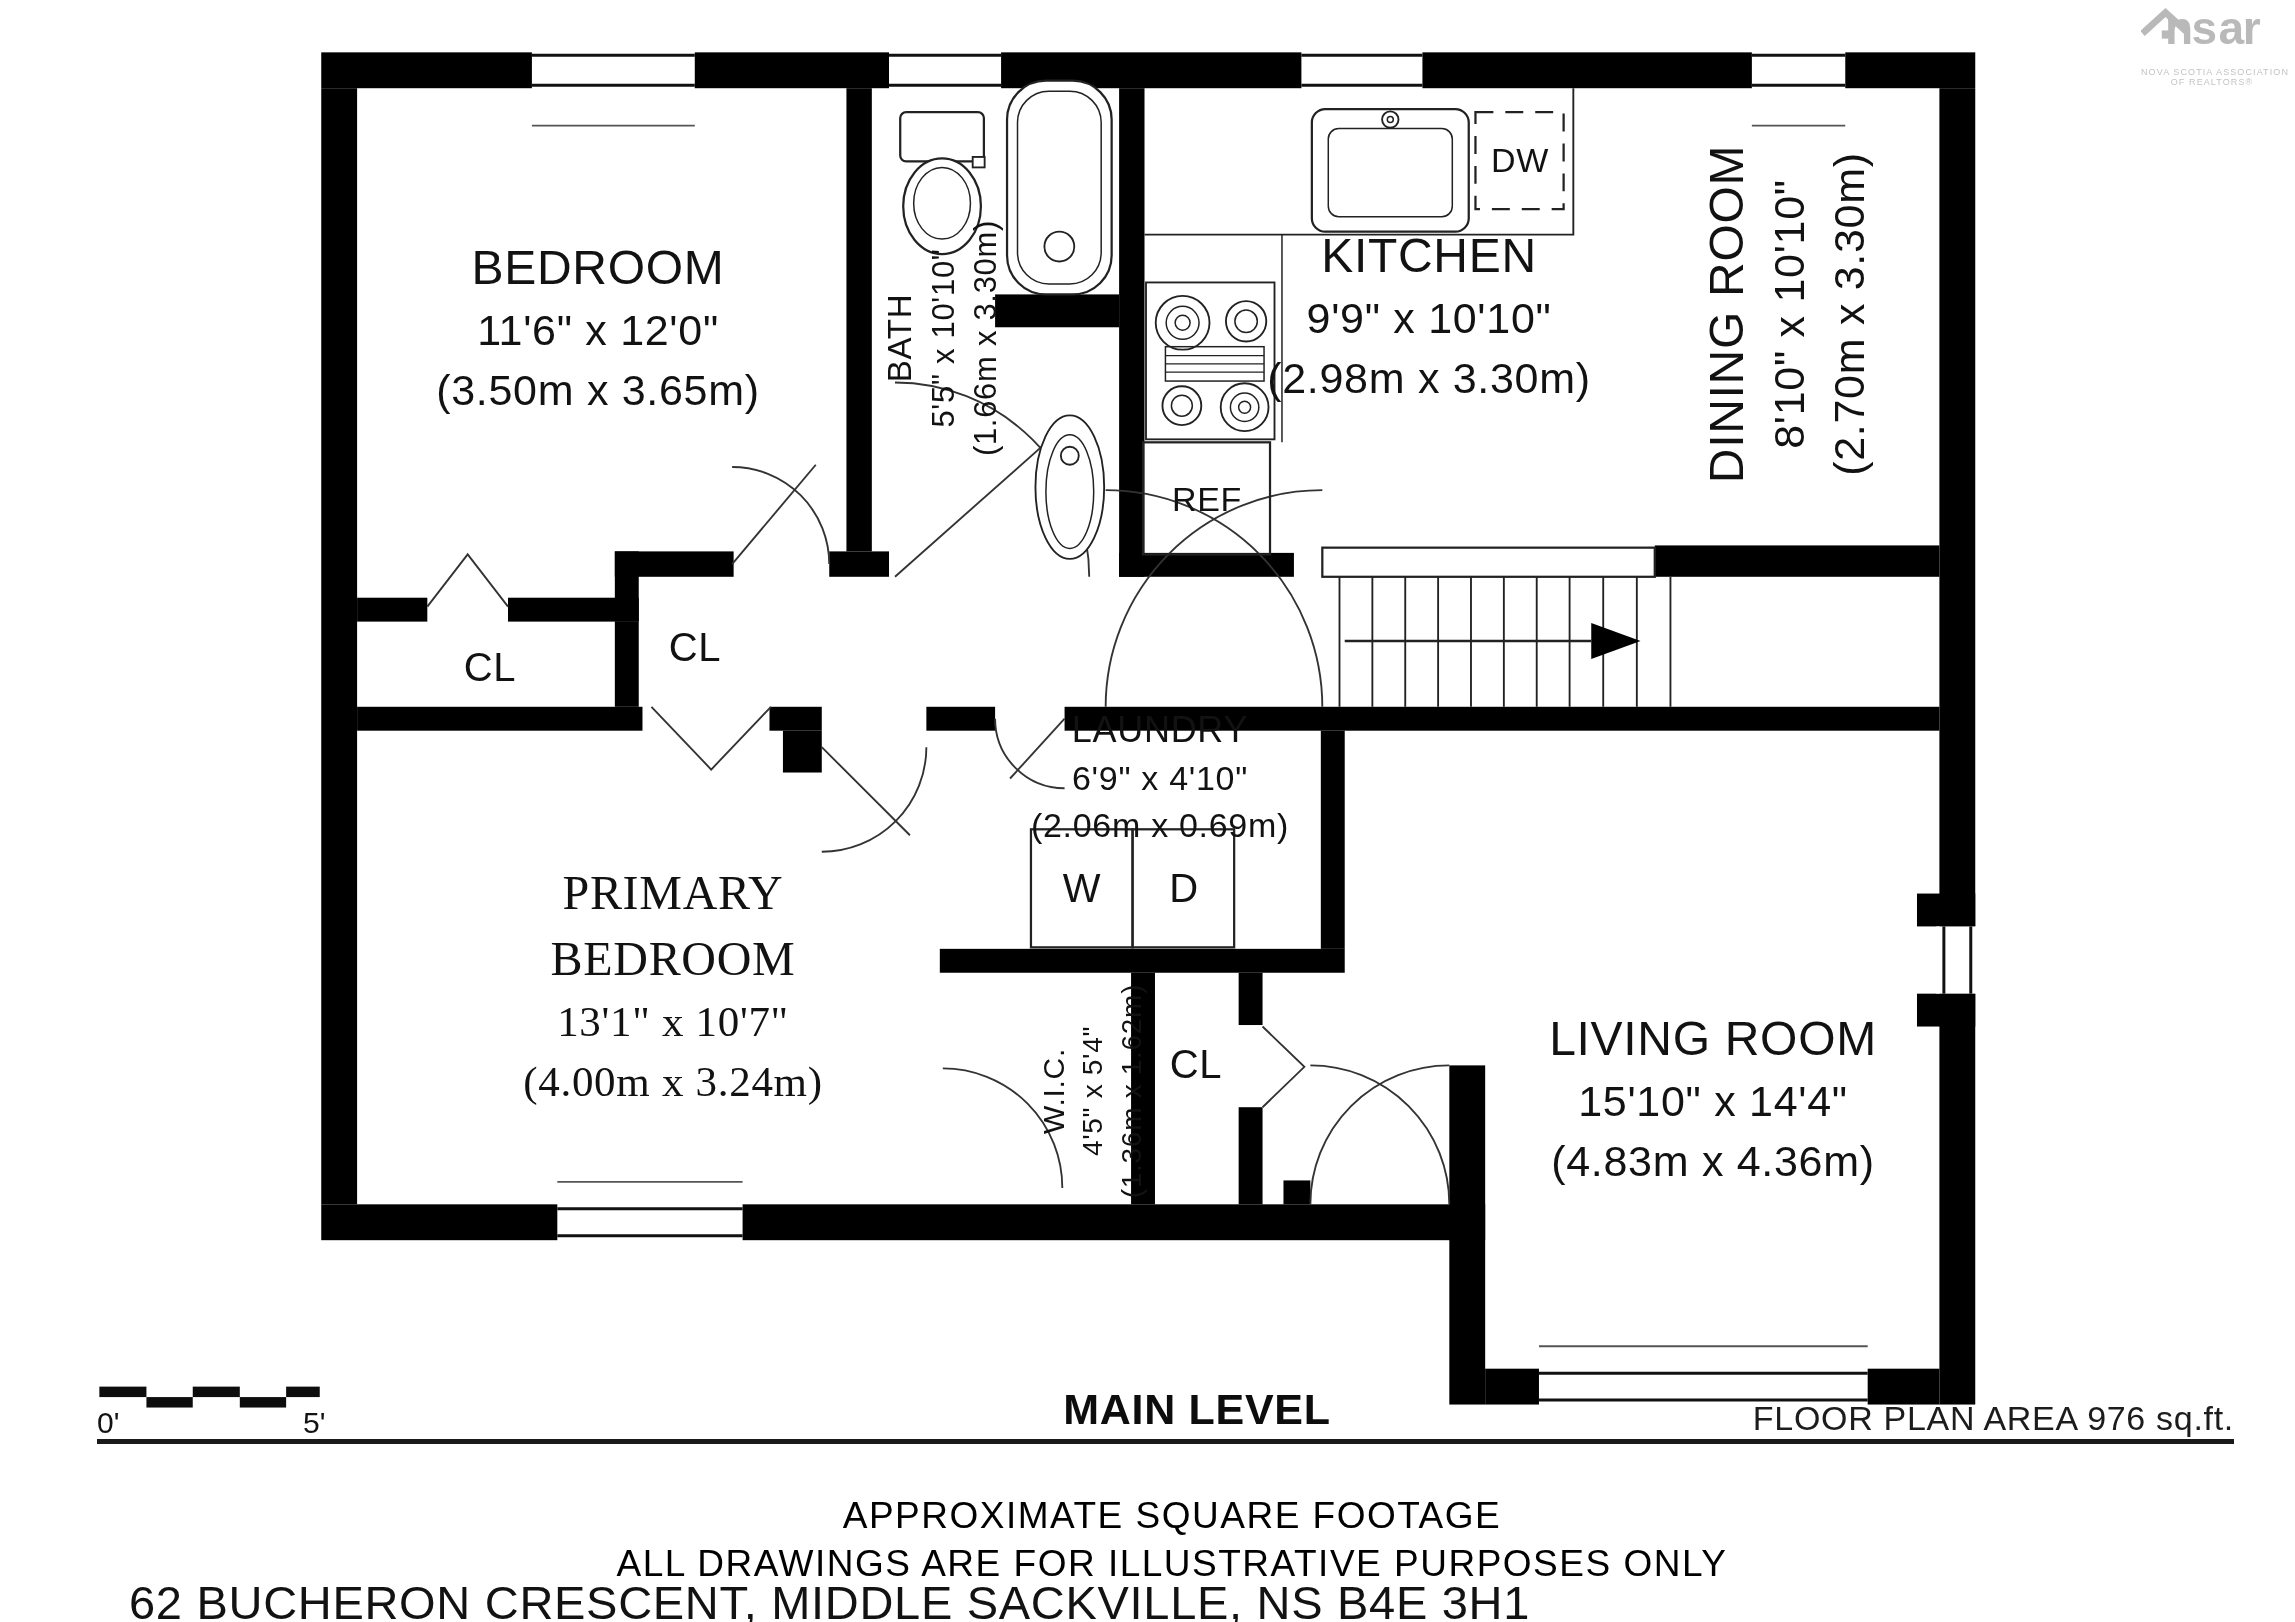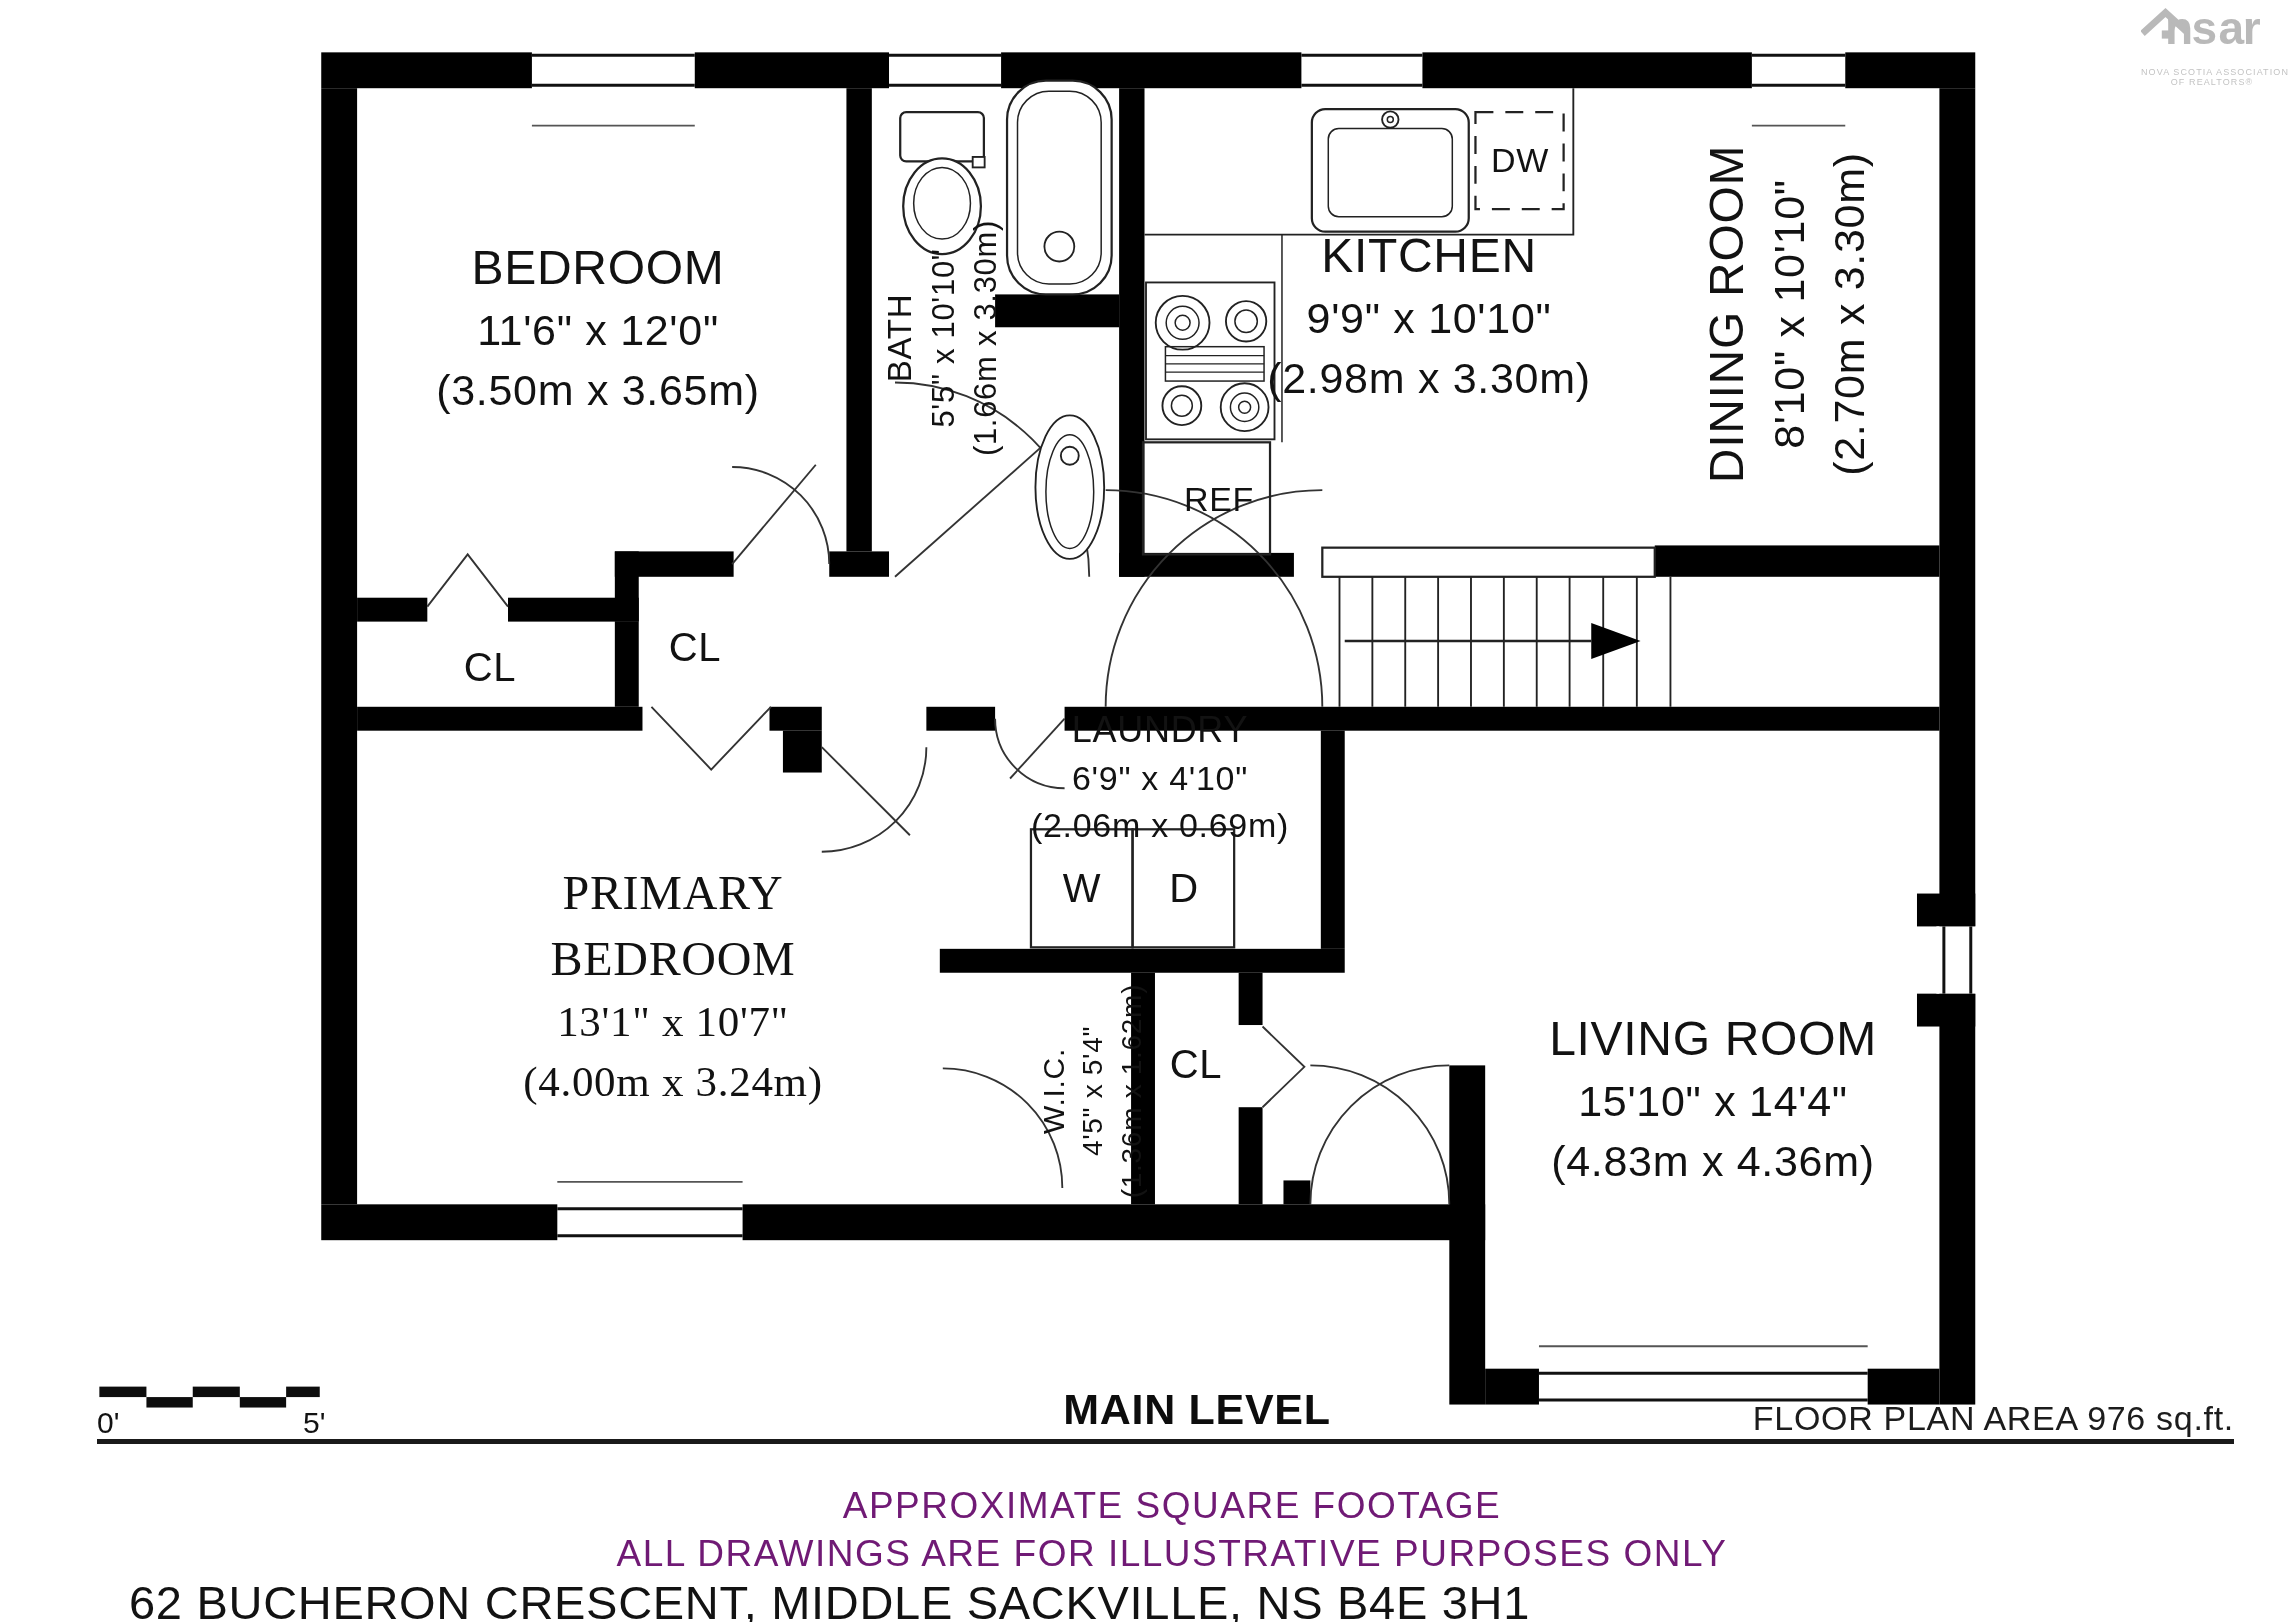--- a/index.html
+++ b/index.html
@@ -30,22 +30,22 @@
   .plan-title{
     position:absolute;transform:translate(-50%,-50%);font-size:43px;font-weight:bold;
     letter-spacing:0.7px;color:#0d0d0d;white-space:nowrap;
   }
   .area-note{
     position:absolute;right:61px;top:1399px;font-size:34px;color:#1c1c1c;
     letter-spacing:0.7px;white-space:nowrap;
   }
   .rule{position:absolute;left:97px;top:1439px;width:2137px;height:5.2px;background:#1a1a1a;}
   .muted-line{
-    position:absolute;transform:translateX(-50%);font-size:37px;color:#701a75;
-    letter-spacing:1.5px;white-space:nowrap;
+    position:absolute;transform:translateX(-50%);font-size:37px;color:#000000;
+    letter-spacing:1.5px;white-space:nowrap;margin-top:10px;
   }
   .address{
     position:absolute;left:96px;top:1575px;font-size:47px;color:#121212;
     letter-spacing:0.7px;white-space:nowrap;margin-left:33px;
   }
   .scale-num{position:absolute;font-size:30px;color:#121212;}
   .logo{position:absolute;right:12px;top:7.5px;width:142px;text-align:center;color:#b9b9b9;}
   .logo-row{display:flex;align-items:flex-end;justify-content:center;gap:1.5px;}
   .logo-txt{font-size:46px;font-weight:bold;letter-spacing:-1.5px;line-height:0.9;}
   .logo-sub{font-size:9px;letter-spacing:1.1px;color:#c3c3c3;margin-top:18px;white-space:nowrap;}
@@ -308,21 +308,21 @@
   <div class="room-label" style="left:1713px;top:1098px;">
     <div class="rname">LIVING ROOM</div>
     <div class="rdim">15'10" x 14'4"</div>
     <div class="rdim">(4.83m x 4.36m)</div>
   </div>
 
   <div class="fix-label" style="left:490px;top:667px;">CL</div>
   <div class="fix-label" style="left:695px;top:647px;">CL</div>
   <div class="fix-label" style="left:1196px;top:1064px;">CL</div>
   <div class="fix-label small" style="left:1520px;top:160px;">DW</div>
-  <div class="fix-label small" style="left:1207px;top:499px;margin-left:12px;">REF</div>
+  <div class="fix-label small" style="left:1207px;top:499px;">REF</div>
   <div class="fix-label" style="left:1082px;top:888px;">W</div>
   <div class="fix-label" style="left:1184px;top:888px;">D</div>
 
   <div class="plan-title" style="left:1197px;top:1409px;">MAIN LEVEL</div>
   <div class="area-note">FLOOR PLAN AREA 976 sq.ft.</div>
   <div class="rule"></div>
 
   <div class="scale-num" style="left:97px;top:1406px;">0'</div>
   <div class="scale-num" style="left:303px;top:1406px;">5'</div>
 

